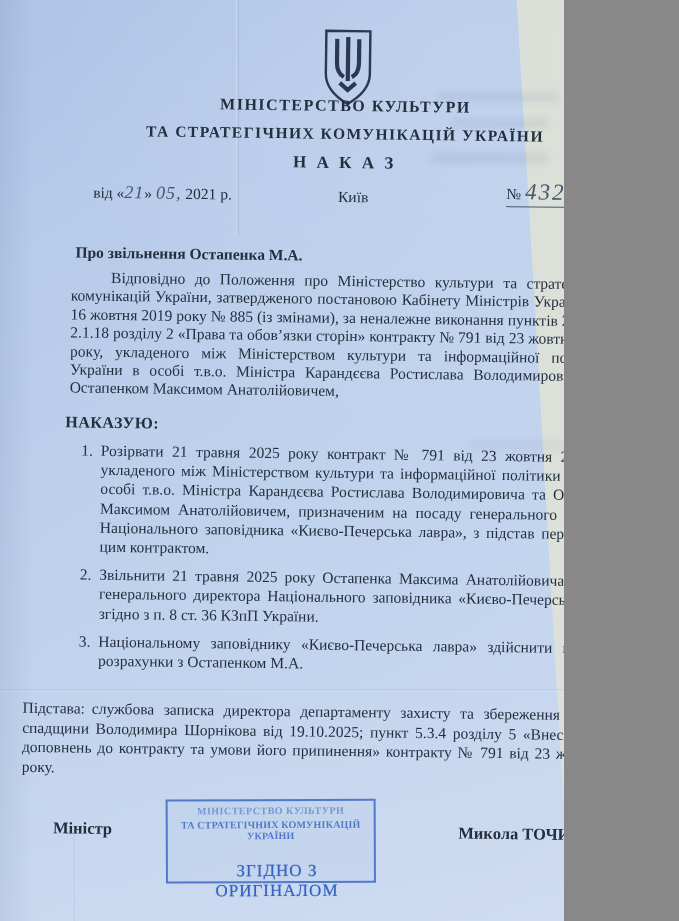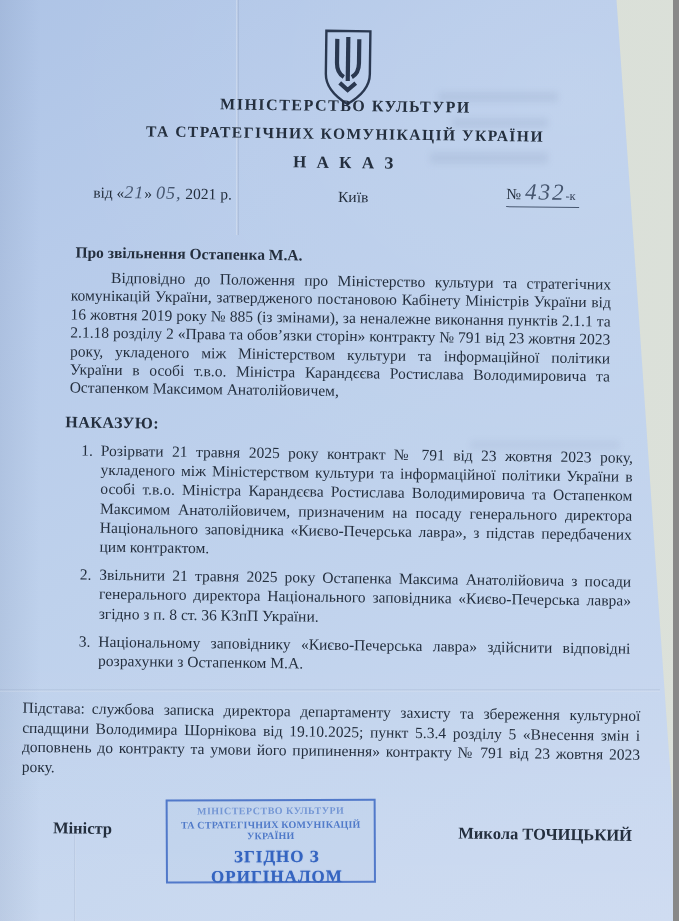--- a/index.html
+++ b/index.html
@@ -1,17 +1,17 @@
 <!DOCTYPE html>
 <html><head>
 <meta charset="utf-8">
 <style>
   html,body{margin:0;padding:0;background:#888;}
   .screenshot{
-    position:relative;width:673px;height:921px;overflow:hidden;
+    position:relative;width:564px;height:921px;overflow:hidden;
     background:linear-gradient(100deg,#d3dbd2 0%,#d8ded6 40%,#dce1da 100%);
     font-family:"Liberation Serif","DejaVu Serif",serif;
   }
   
   .under-sheet{
     position:absolute;left:0;top:0;width:90px;height:460px;
     background:linear-gradient(115deg,#e3eaf5 0%,#d8e2f2 60%,#cfdaee 100%);
     clip-path:polygon(0 0,68% 0,30% 55%,0 70%);
   }
   
@@ -77,21 +77,21 @@
   .sig-name{position:absolute;left:380px;top:818px;width:262px;text-align:right;font-size:16.5px;font-weight:bold;}
 
   .stamp{
     position:absolute;left:176px;top:796px;width:210px;height:84px;
     border:2.5px solid rgba(52,98,192,.8);transform:rotate(-1deg);
     color:#3464c0;text-align:center;padding-top:4px;box-sizing:border-box;
     background:rgba(120,150,210,.05);
   }
   .stamp-l1{font-size:10px;font-weight:bold;opacity:.55;letter-spacing:.5px;}
   .stamp-l2{font-size:10px;font-weight:bold;opacity:.8;letter-spacing:.2px;margin-top:3px;}
-  .stamp-l3{font-size:17px;font-weight:bold;letter-spacing:1px;margin-top:6px;
+  .stamp-l3{font-size:17px;font-weight:normal;letter-spacing:1px;margin-top:20px;
     text-shadow:0 0 1px rgba(52,98,192,.6);padding-left:12px;}
 </style>
 </head>
 <body>
 
 <div class="screenshot">
   <div class="under-sheet"></div>
   <div class="paper"></div>
   <div class="paper-shade"></div>
   <div class="crease-v"></div>

